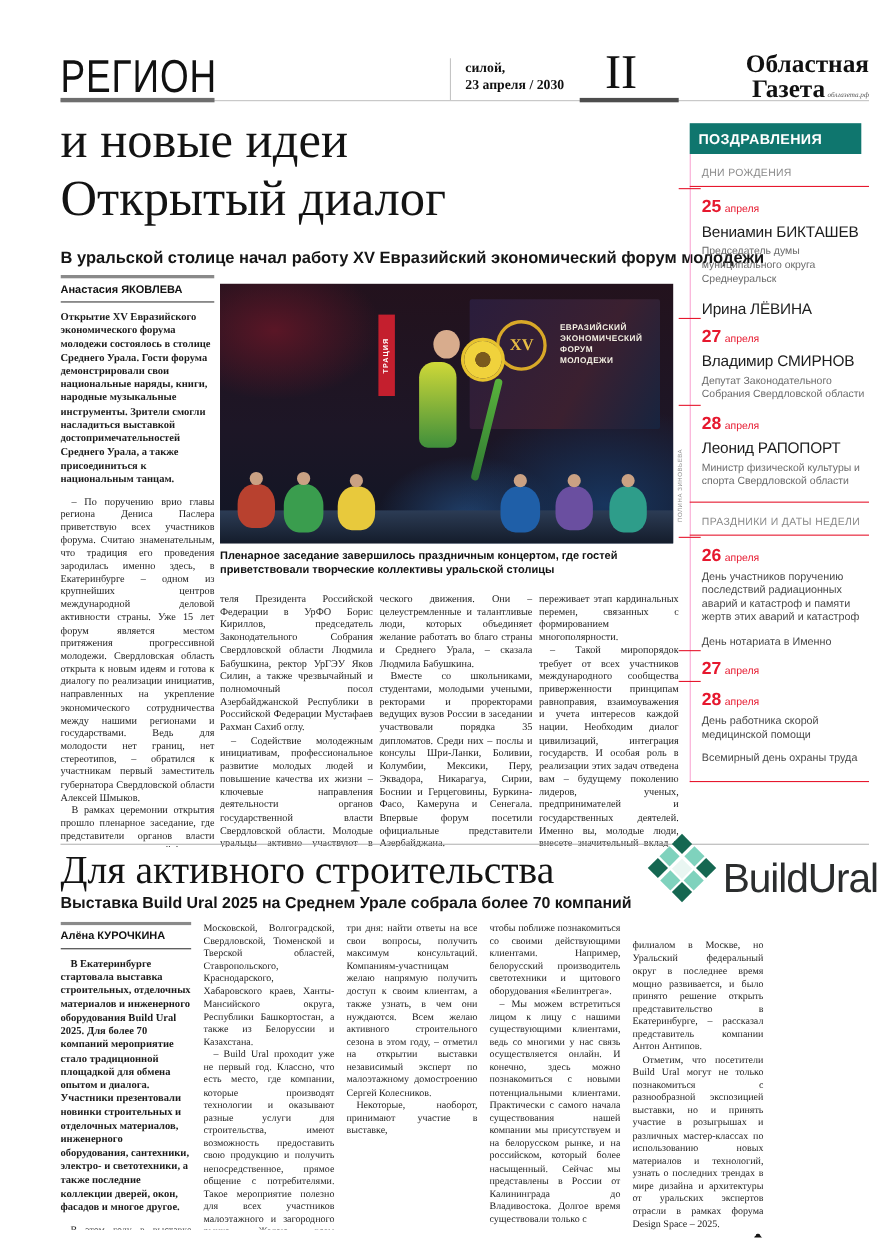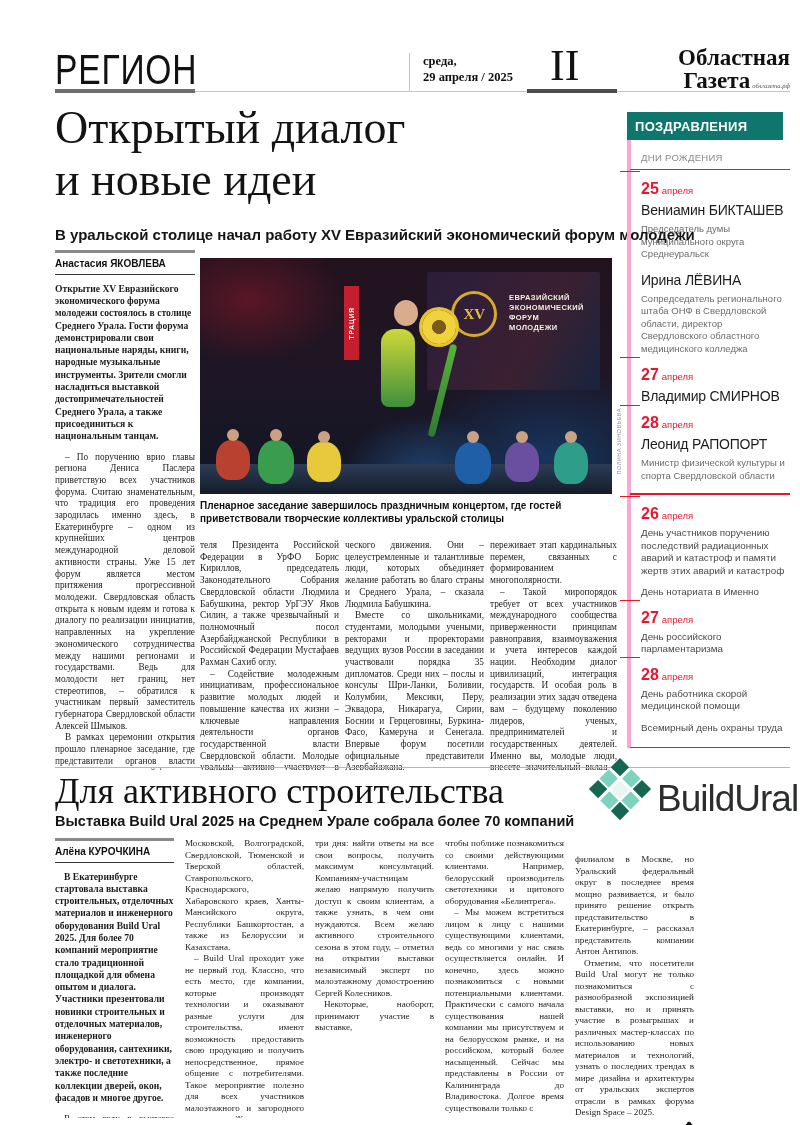--- a/index.html
+++ b/index.html
@@ -59,21 +59,21 @@
   .stem { position:absolute; left:58%; top:36%; width:7px; height:95px; background:linear-gradient(180deg,#59b33c,#2f7a33); transform:rotate(14deg); border-radius:4px; }
 
   .ph-caption { left:200px; top:500px; width:402px; font-size:10px; font-weight:700; line-height:12.5px; color:#111; }
   .ph-credit { left:616px; top:408px; font-size:5.5px; color:#8f8f8f; letter-spacing:.5px; writing-mode:vertical-rl; transform:rotate(180deg); }
 
   .mid-rule { left:55px; top:767px; width:735px; height:1px; background:#b5b5b5; }
 
   
   .sidebar { left:627px; top:112px; width:163px; }
   .sb-banner { width:156px; background:#0f766e; color:#fff; font-weight:700; font-size:13px; letter-spacing:.3px; padding:7px 8px 6px; }
-  .sb-body { border-left:4px solid #f9a8d4; padding:0 0 0 10px; position:relative; }
+  .sb-body { border-left:1px solid #f9a8d4; padding:0 0 0 10px; position:relative; }
   .sb-label { color:#8a8a8a; font-size:9.5px; letter-spacing:.3px; padding:12px 0 6px; }
   .sb-rule { height:1px; background:#e6182e; margin-left:-11px; }
   .sb-date { position:relative; margin:10px 0 4px; color:#e6182e; }
   .sb-date::before { content:""; position:absolute; left:-21px; top:-9px; width:20px; height:1px; background:#e6182e; }
   .sb-day { font-size:16px; font-weight:700; }
   .sb-month { font-size:9.5px; font-weight:400; margin-left:3px; }
   .sb-name { font-size:14px; color:#1d1d1d; margin:3px 0 5px; letter-spacing:-.2px; }
   .sb-desc { font-size:9.5px; line-height:12.5px; color:#6b6b6b; margin-bottom:11px; }
   .sb-item { font-size:9.8px; line-height:12.5px; color:#4a4a4a; margin-bottom:9px; }
   .sb-gap { height:4px; }
@@ -97,32 +97,32 @@
 </style>
 </head>
 <body>
 
 <div class="abs region-title">РЕГИОН</div>
 <div class="abs header-line"></div>
 <div class="abs region-bar"></div>
 <div class="abs pagenum-bar"></div>
 <div class="abs header-vline"></div>
 <div class="abs header-date">
-  <div>среда,</div>
-  <div>29 апреля / 2025</div>
+  <div>силой,</div>
+  <div>23 апреля / 2030</div>
 </div>
 <div class="abs page-num">II</div>
 <div class="abs masthead">
   <div>Областная</div>
   <div><span>Газета</span><span class="masthead-site">облгазета.рф</span></div>
 </div>
 
 <div class="abs headline">
+  <div>и новые идеи</div>
   <div>Открытый диалог</div>
-  <div>и новые идеи</div>
 </div>
 <div class="abs m-subtitle">В уральской столице начал работу XV Евразийский экономический форум молодежи</div>
 
 <div class="col m-col1">
   <div class="topbar"></div>
   <div class="byline">Анастасия ЯКОВЛЕВА</div>
   <div class="lede">
       <p>Открытие XV Евразийского экономического форума молодежи состоялось в столице Среднего Урала. Гости форума демонстрировали свои национальные наряды, книги, народные музыкальные инструменты. Зрители смогли насладиться выставкой достопримечательностей Среднего Урала, а также присоединиться к национальным танцам.</p>
     </div>
   <p>– По поручению врио главы региона Дениса Паслера приветствую всех участников форума. Считаю знаменательным, что традиция его проведения зародилась именно здесь, в Екатеринбурге – одном из крупнейших центров международной деловой активности страны. Уже 15 лет форум является местом притяжения прогрессивной молодежи. Свердловская область открыта к новым идеям и готова к диалогу по реализации инициатив, направленных на укрепление экономического сотрудничества между нашими регионами и государствами. Ведь для молодости нет границ, нет стереотипов, – обратился к участникам первый заместитель губернатора Свердловской области Алексей Шмыков.</p>
@@ -174,38 +174,38 @@
 <div class="abs sidebar">
   <div class="sb-banner">ПОЗДРАВЛЕНИЯ</div>
   <div class="sb-body">
     <div class="sb-label">ДНИ РОЖДЕНИЯ</div>
     <div class="sb-rule"></div>
 
     <div class="sb-date"><span class="sb-day">25</span><span class="sb-month">апреля</span></div>
     <div class="sb-name">Вениамин БИКТАШЕВ</div>
     <div class="sb-desc">Председатель думы муниципального округа Среднеуральск</div>
     <div class="sb-name">Ирина ЛЁВИНА</div>
-    <div class="sb-desc">Сопредседатель регионального штаба ОНФ в Свердловской области, директор Свердловского областного медицинского колледжа</div>
 
     <div class="sb-date"><span class="sb-day">27</span><span class="sb-month">апреля</span></div>
     <div class="sb-name">Владимир СМИРНОВ</div>
+    <div class="sb-desc">Депутат Законодательного Собрания Свердловской области</div>
 
     <div class="sb-date"><span class="sb-day">28</span><span class="sb-month">апреля</span></div>
     <div class="sb-name">Леонид РАПОПОРТ</div>
     <div class="sb-desc">Министр физической культуры и спорта Свердловской области</div>
 
     <div class="sb-rule"></div>
+    <div class="sb-label">ПРАЗДНИКИ И ДАТЫ НЕДЕЛИ</div>
     <div class="sb-rule"></div>
 
     <div class="sb-date"><span class="sb-day">26</span><span class="sb-month">апреля</span></div>
     <div class="sb-item">День участников поручению последствий радиационных аварий и катастроф и памяти жертв этих аварий и катастроф</div>
     <div class="sb-item">День нотариата в Именно</div>
 
     <div class="sb-date"><span class="sb-day">27</span><span class="sb-month">апреля</span></div>
-    <div class="sb-item">День российского парламентаризма</div>
 
     <div class="sb-date"><span class="sb-day">28</span><span class="sb-month">апреля</span></div>
     <div class="sb-item">День работника скорой медицинской помощи</div>
     <div class="sb-item">Всемирный день охраны труда</div>
     <div class="sb-gap"></div>
     <div class="sb-rule"></div>
   </div>
 </div>
 
 <div class="abs mid-rule"></div>

